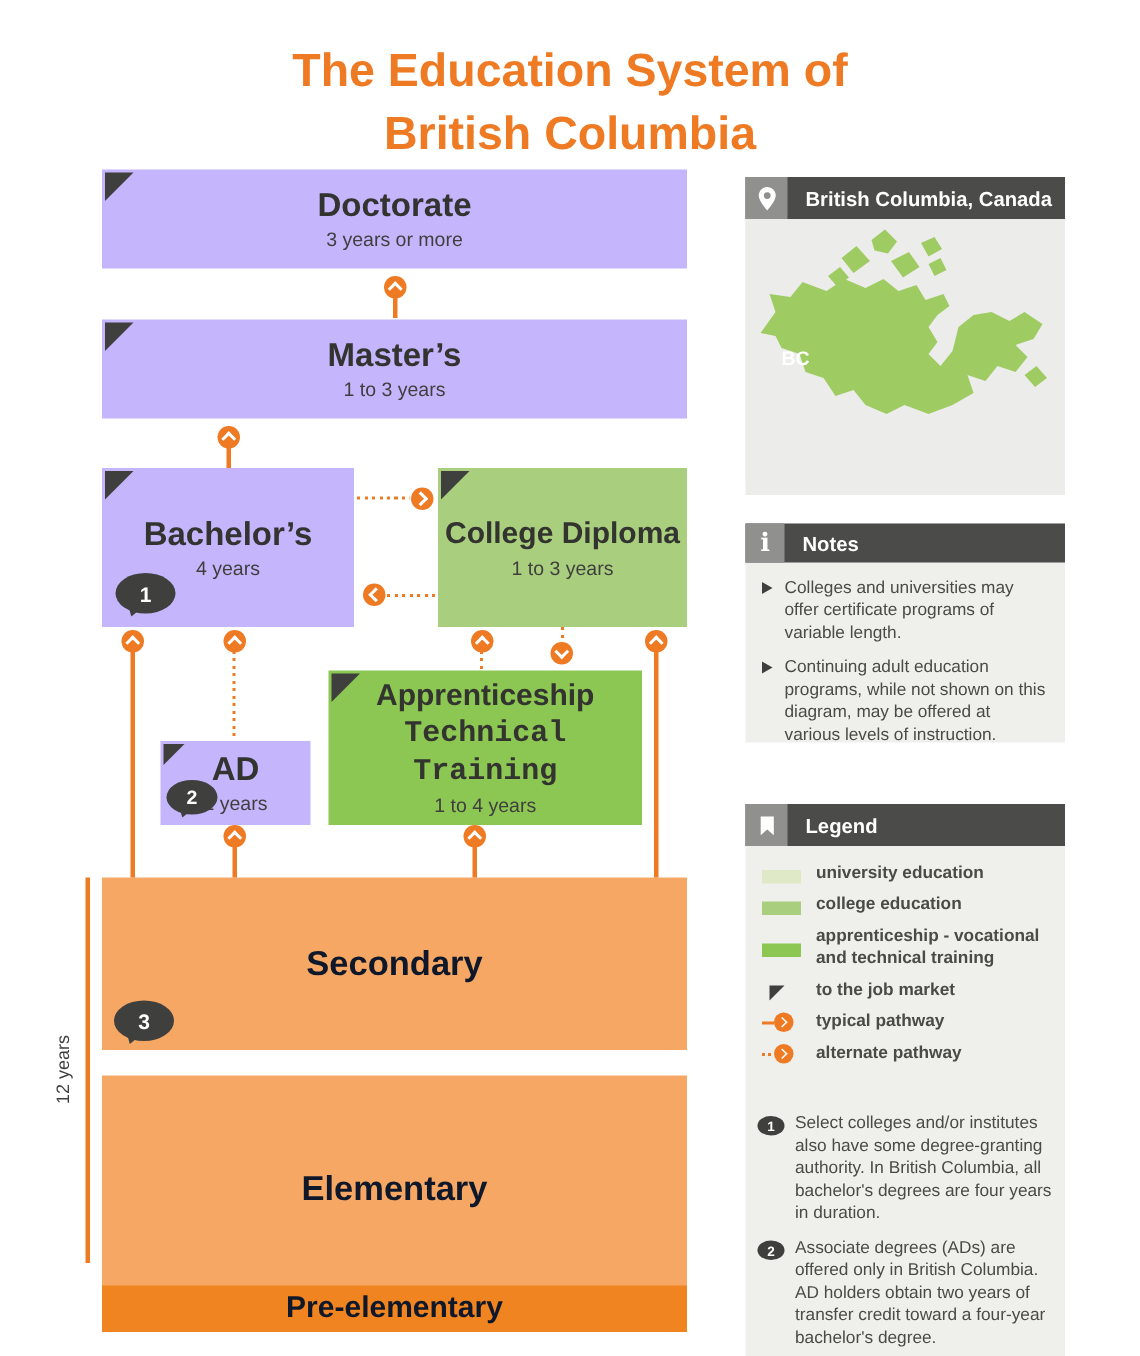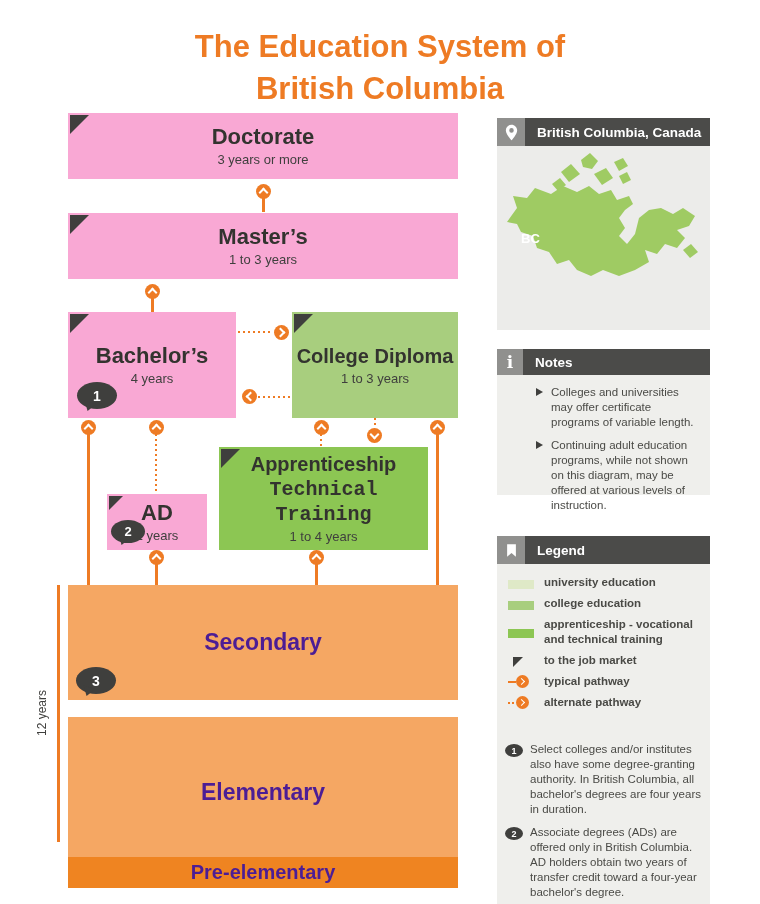--- a/index.html
+++ b/index.html
@@ -6,29 +6,29 @@
   .canvas{position:relative;width:760px;height:904px;background:#fff;overflow:hidden;
           font-family:"Liberation Sans",sans-serif;}
 
   
   .title{position:absolute;top:26px;left:0;width:760px;text-align:center;
          color:#ee7b24;font-size:31px;font-weight:bold;line-height:42px;margin:0;}
 
   
   .box{position:absolute;box-sizing:border-box;display:flex;flex-direction:column;
        align-items:center;justify-content:center;text-align:center;}
-  .box.light{background:#f9a8d4;}
+  .box.light{background:#c4b5fd;}
   .box.college{background:#a8ce7e;}
   .box.apprentice{background:#8cc653;}
   .box.orange{background:#f5a763;}
   .box.deep-orange{background:#ef8421;}
   .box-title{font-weight:bold;color:#33332f;font-size:22px;line-height:26px;}
   .box-title.md{font-size:20px;}
   .box-sub{color:#3f3f3d;font-size:13px;line-height:17px;margin-top:1px;}
-  .box-title-white{font-weight:bold;color:#4c1d95;font-size:23px;}
+  .box-title-white{font-weight:bold;color:#0f172a;font-size:23px;}
   .box-title-white.sm{font-size:20px;}
 
   .fold{position:absolute;top:2px;left:2px;width:0;height:0;
         border-top:19px solid #3f3f3d;border-right:19px solid transparent;}
   .fold.sm{border-top-width:14px;border-right-width:14px;}
 
   
   .sbub{position:absolute;background:#3f3f3d;border-radius:50%;color:#fff;font-weight:bold;
         display:flex;align-items:center;justify-content:center;z-index:3;}
   .sbub::after{content:"";position:absolute;left:5px;bottom:-8px;width:0;height:0;
@@ -61,21 +61,21 @@
   .panel{position:absolute;left:497px;width:213px;background:#efefec;}
   .panel-header{display:flex;align-items:stretch;height:28px;background:#4b4b49;}
   .panel-header .icon-sq{width:28px;flex:0 0 28px;background:#90908e;display:flex;
                          align-items:center;justify-content:center;}
   .panel-header .hd-label{flex:1;display:flex;align-items:center;padding-left:12px;
                           color:#fff;font-weight:bold;font-size:13.5px;}
   .info-glyph{color:#fff;font-family:"DejaVu Serif",serif;font-weight:bold;font-size:17px;line-height:1;}
 
   .map-area{position:absolute;left:0;top:28px;right:0;bottom:0;background:#ececea;}
 
-  .note-list{padding:10px 10px 0 11px;margin-left:28px;}
+  .note-list{padding:10px 10px 0 11px;}
   .note-item{display:flex;gap:8px;margin-bottom:8px;}
   .tri{flex:0 0 auto;width:0;height:0;border-left:7px solid #3f3f3d;
        border-top:4.5px solid transparent;border-bottom:4.5px solid transparent;margin-top:3px;}
   .small-text{font-size:11.5px;line-height:15px;color:#4a4a46;}
 
   .legend-list{padding:11px 8px 0 11px;}
   .legend-item{display:flex;gap:10px;margin-bottom:6px;align-items:center;font-weight:bold;}
   .lg-ic{flex:0 0 26px;display:flex;justify-content:flex-start;align-items:center;min-height:15px;}
   .sw{width:26px;height:9px;margin-top:3px;}
   .sw.u{background:#dfe9c7;} .sw.c{background:#a8ce7e;} .sw.a{background:#8cc653;}

